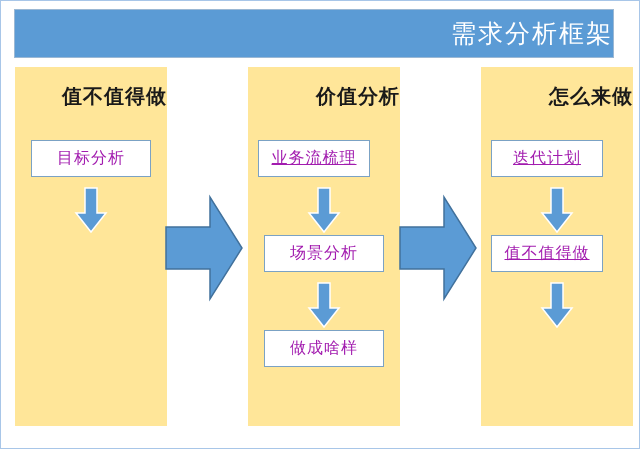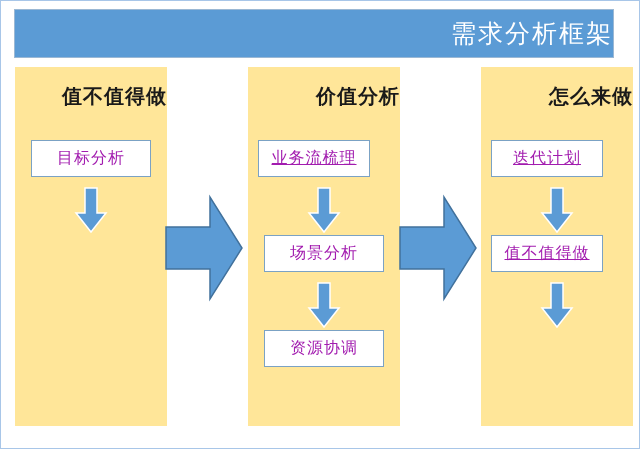--- a/index.html
+++ b/index.html
@@ -157,21 +157,21 @@
     </div>
 
     <div class="node-box node-1">场景分析</div>
 
     <div class="down-arrow a1">
       <svg viewBox="0 0 30 44" width="30" height="44" aria-hidden="true">
         <polygon points="9,0 21,0 21,25 30,25 15,44 0,25 9,25" fill="#5B9BD5" stroke="#FFFFFF" stroke-width="1.5"></polygon>
       </svg>
     </div>
 
-    <div class="node-box node-2">资源协调</div>
+    <div class="node-box node-2">做成啥样</div>
   </div>
 
   <div class="connector-arrow" id="connector-1">
     <svg viewBox="0 0 76 102" width="76" height="102" aria-hidden="true">
       <polygon points="0,30 44,30 44,0 76,51 44,102 44,72 0,72" fill="#5B9BD5" stroke="#41719C" stroke-width="1.5"></polygon>
     </svg>
   </div>
 
   <div class="column" id="column-2">
     <div class="column-header">怎么来做</div>

